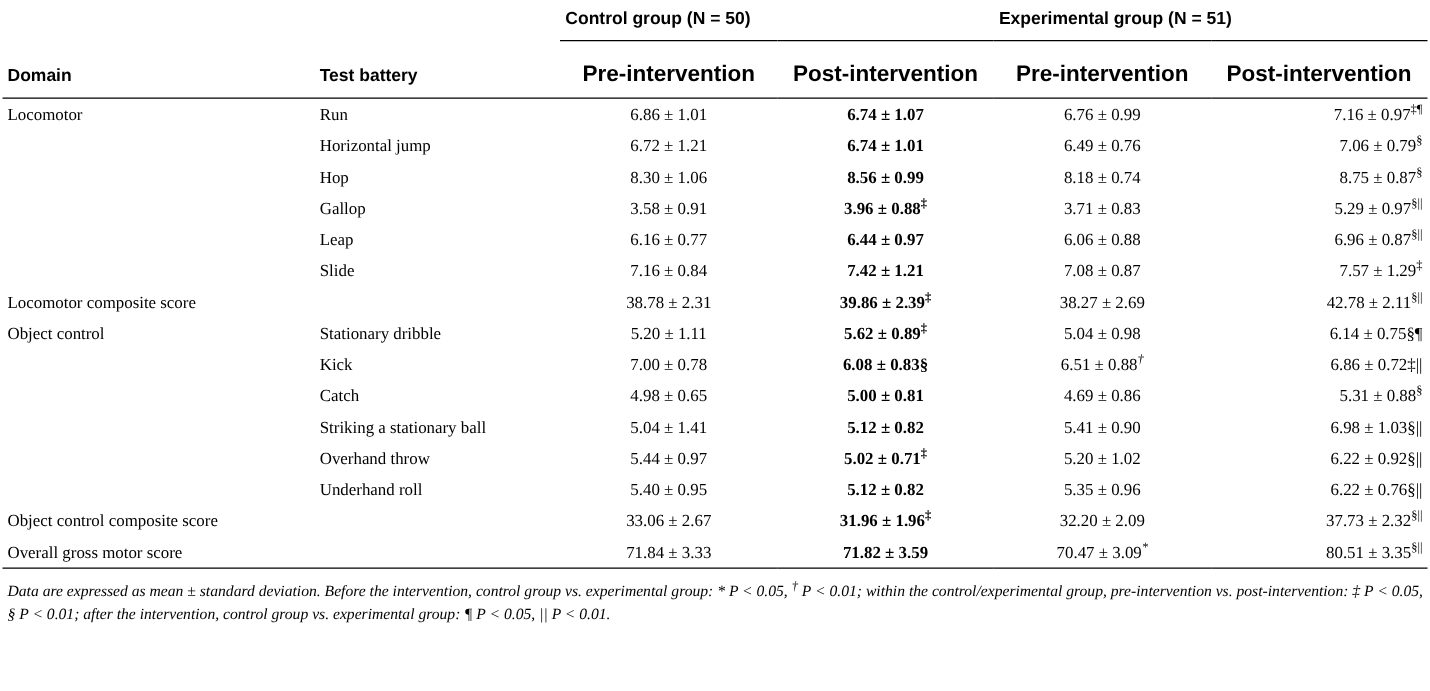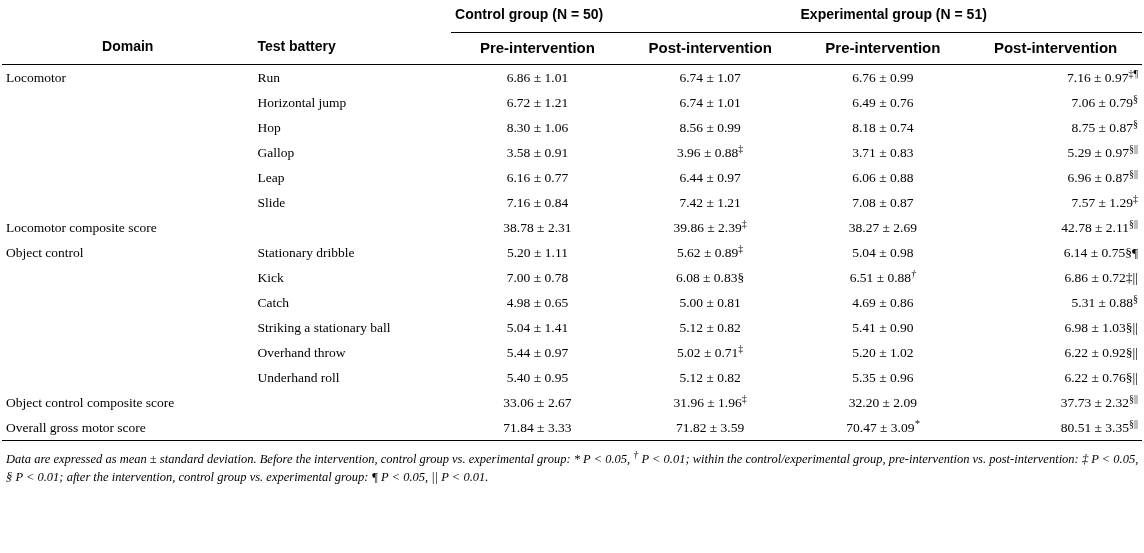--- a/index.html
+++ b/index.html
@@ -32,39 +32,39 @@
     padding: 6px 4px 10px 4px;
     vertical-align: bottom;
     border-bottom: 1px solid #000;
   }
   tr.head-row-1 > th.no-rule {
     border-bottom: none;
   }
   tr.head-row-2 > th {
     font-family: "Liberation Sans", sans-serif;
     font-weight: bold;
-    font-size: 15px;
-    padding: 6px 4px 8px 4px;
+    font-size: 18px;
+    padding: 16px 4px 8px 4px;
     vertical-align: bottom;
     border-bottom: 1.2px solid #000;
     margin-top: 48px;
   }
   .top-rule td, .top-rule th {
     border-top: 1.2px solid #000;
   }
-  th.col-domain { text-align: center; width: 258px; }
+  th.col-domain { text-align: left; width: 258px; }
   th.col-battery { text-align: left; width: 200px; margin-left: 48px; }
   th.group-span { text-align: left; }
   th.sub { text-align: center; }
 
   td.domain { text-align: left; padding: 4.5px 4px; width: 258px; }
   td.battery { text-align: left; padding: 4.5px 4px; width: 200px; }
   td.val { text-align: center; padding: 4.5px 4px; }
   td.val.pre-ctrl { width: 171px; }
-  td.val.post-ctrl { width: 171px; }
+  td.val.post-ctrl { width: 171px; font-weight: bold; }
   td.val.pre-exp { width: 171px; }
   td.val.post-exp { width: 171px; text-align: right; }
 
   tr.last-row td { border-bottom: 1.2px solid #000; }
 
   sup.mark {
     font-size: 10px;
     vertical-align: super;
     line-height: 0;
   }

